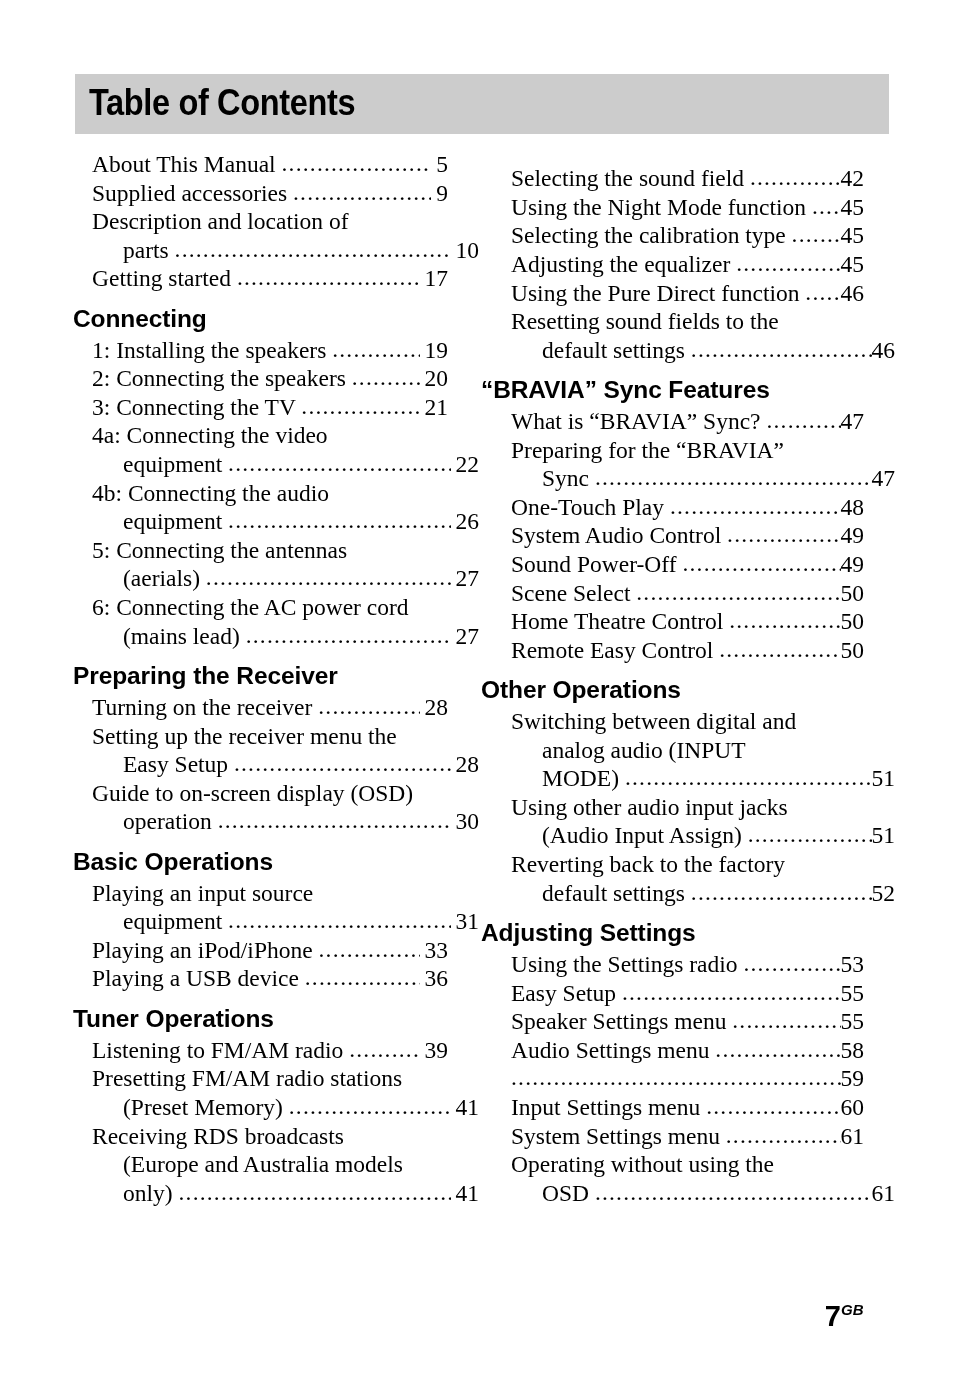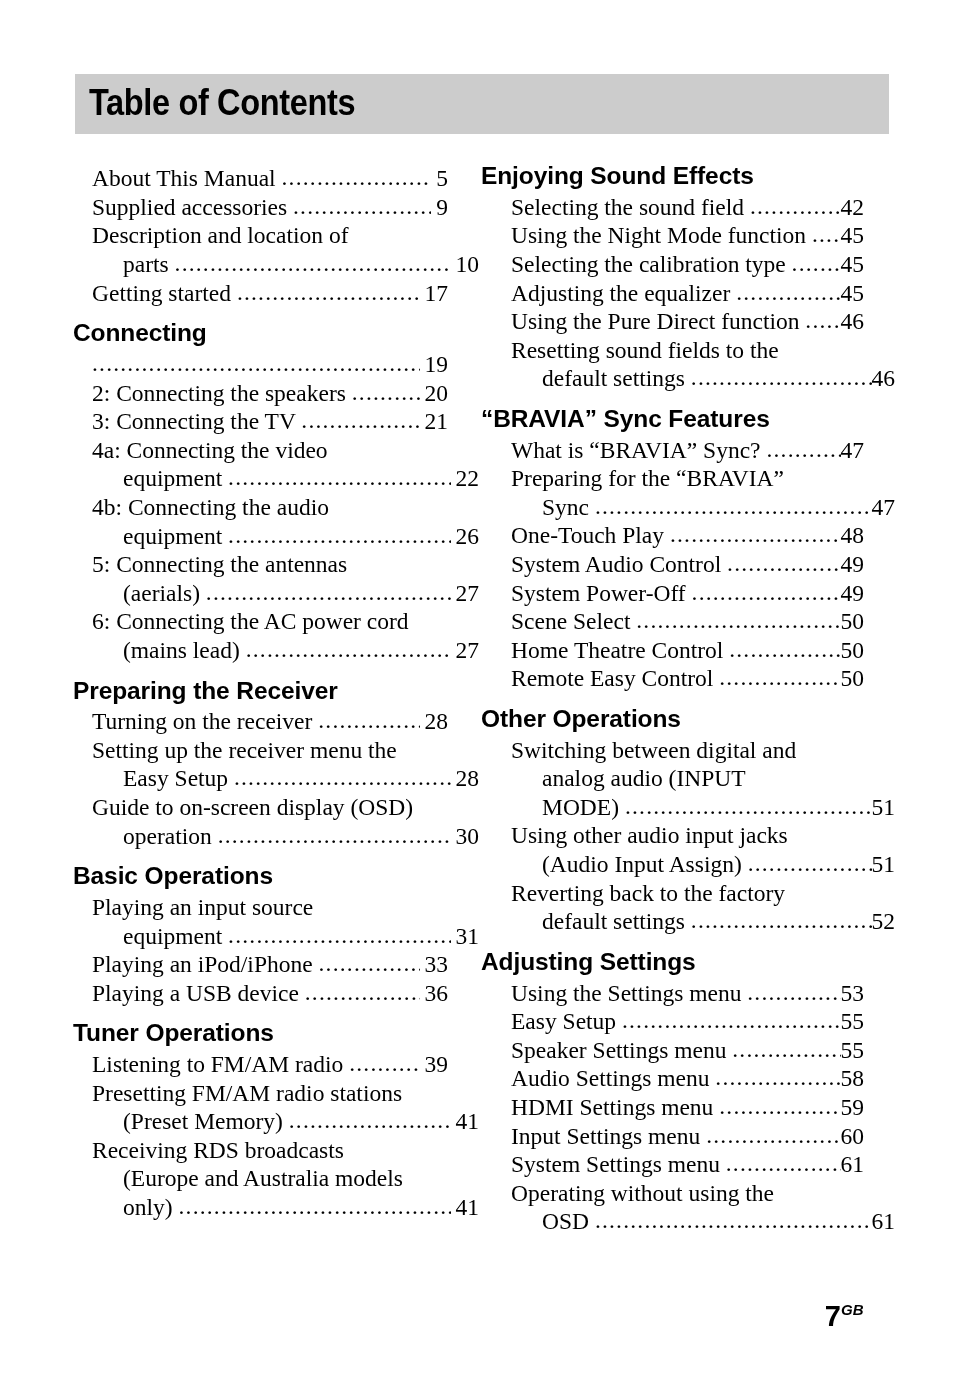--- a/index.html
+++ b/index.html
@@ -39,21 +39,21 @@
     white-space: nowrap;
   }
 
   
   .columns {
     position: absolute;
     left: 0;
     top: 150px;
     width: 946px;
     display: flex;
-    align-items: center;
+    align-items: flex-end;
   }
   .col {
     box-sizing: border-box;
   }
   .col-left {
     width: 470px;
     padding-left: 75px;
     padding-right: 22px;
   }
   .col-right {
@@ -166,20 +166,21 @@
         <div class="line">
           <span class="label">Getting started </span>
           <span class="leader"></span>
           <span class="pagenum">17</span>
         </div>
       </div>
     <div id="left-sections">
         <div class="section-heading">Connecting</div>
         <div class="entry">
           <div class="line">
+            <span class="label">1: Installing the speakers </span>
             <span class="leader"></span>
             <span class="pagenum">19</span>
           </div>
           <div class="line">
             <span class="label">2: Connecting the speakers </span>
             <span class="leader"></span>
             <span class="pagenum">20</span>
           </div>
           <div class="line">
             <span class="label">3: Connecting the TV </span>
@@ -288,21 +289,20 @@
           <div class="line cont">
             <span class="label">only) </span>
             <span class="leader"></span>
             <span class="pagenum">41</span>
           </div>
         </div>
       </div>
   </div>
   <div class="col col-right">
     <div id="right-sections">
-        <div class="section-heading">Enjoying Sound Effects</div>
         <div class="entry">
           <div class="line">
             <span class="label">Selecting the sound field </span>
             <span class="leader"></span>
             <span class="pagenum">42</span>
           </div>
           <div class="line">
             <span class="label">Using the Night Mode function </span>
             <span class="leader"></span>
             <span class="pagenum">45</span>
@@ -350,21 +350,21 @@
             <span class="label">One-Touch Play </span>
             <span class="leader"></span>
             <span class="pagenum">48</span>
           </div>
           <div class="line">
             <span class="label">System Audio Control </span>
             <span class="leader"></span>
             <span class="pagenum">49</span>
           </div>
           <div class="line">
-            <span class="label">System Power-Off </span>
+            <span class="label">Sound Power-Off </span>
             <span class="leader"></span>
             <span class="pagenum">49</span>
           </div>
           <div class="line">
             <span class="label">Scene Select </span>
             <span class="leader"></span>
             <span class="pagenum">50</span>
           </div>
           <div class="line">
             <span class="label">Home Theatre Control </span>
@@ -403,41 +403,40 @@
           </div>
           <div class="line cont">
             <span class="label">default settings </span>
             <span class="leader"></span>
             <span class="pagenum">52</span>
           </div>
         </div>
         <div class="section-heading">Adjusting Settings</div>
         <div class="entry">
           <div class="line">
-            <span class="label">Using the Settings menu </span>
+            <span class="label">Using the Settings radio </span>
             <span class="leader"></span>
             <span class="pagenum">53</span>
           </div>
           <div class="line">
             <span class="label">Easy Setup </span>
             <span class="leader"></span>
             <span class="pagenum">55</span>
           </div>
           <div class="line">
             <span class="label">Speaker Settings menu </span>
             <span class="leader"></span>
             <span class="pagenum">55</span>
           </div>
           <div class="line">
             <span class="label">Audio Settings menu </span>
             <span class="leader"></span>
             <span class="pagenum">58</span>
           </div>
           <div class="line">
-            <span class="label">HDMI Settings menu </span>
             <span class="leader"></span>
             <span class="pagenum">59</span>
           </div>
           <div class="line">
             <span class="label">Input Settings menu </span>
             <span class="leader"></span>
             <span class="pagenum">60</span>
           </div>
           <div class="line">
             <span class="label">System Settings menu </span>

